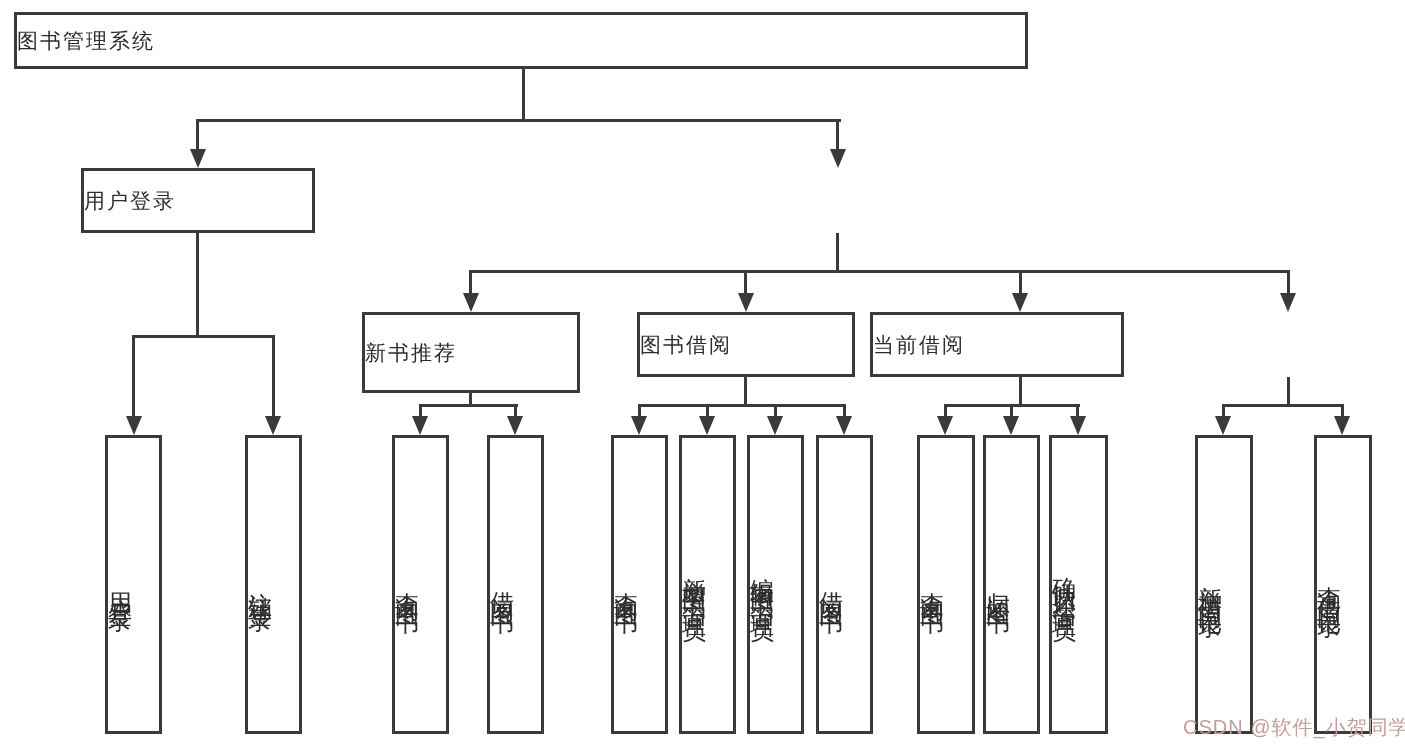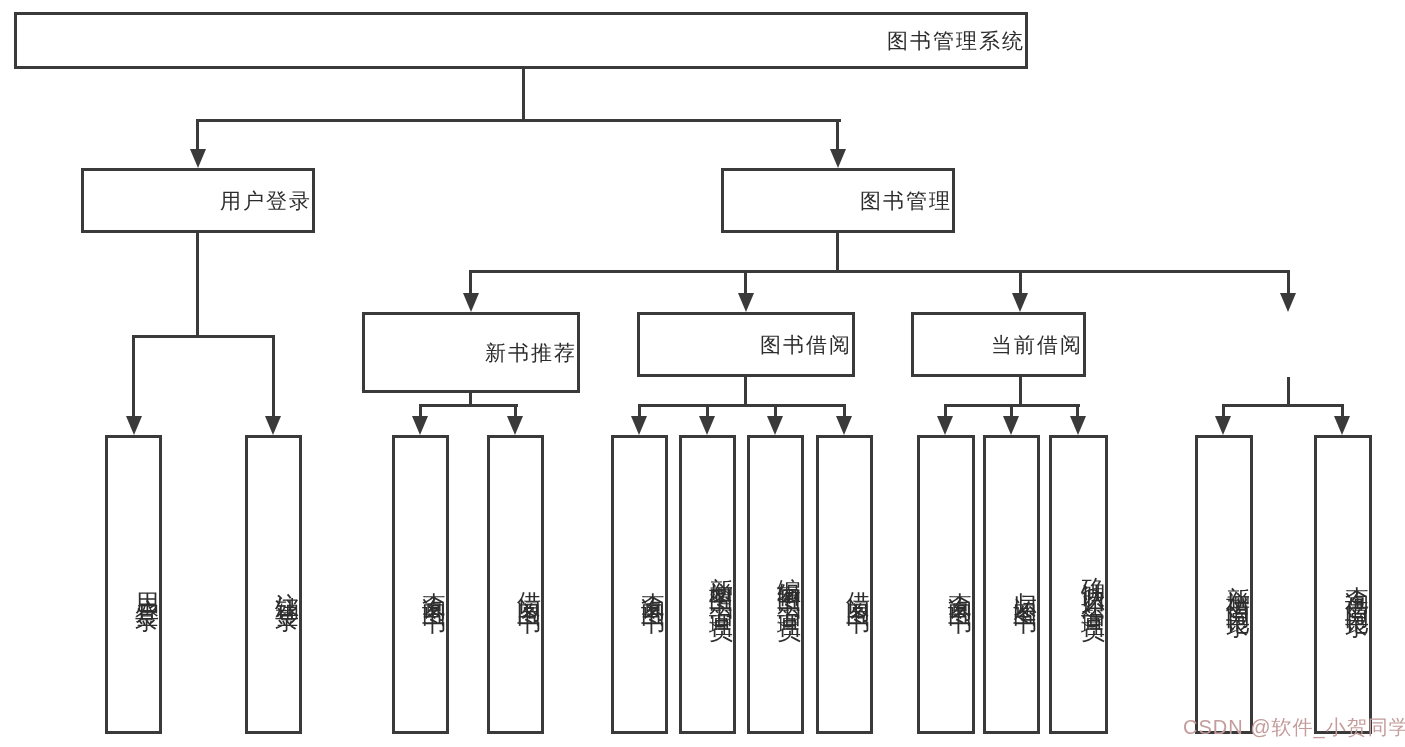--- a/index.html
+++ b/index.html
@@ -1,19 +1,19 @@
 <!DOCTYPE html>
 <html style="--line: #3a3a3a; --text: #2d2d2d; --watermark: #c49c9c; --background: #ffffff;"><head>
 <meta charset="utf-8">
 <style>
   html,body{margin:0;padding:0;background:#fff;}
   .canvas{position:relative;width:1405px;height:747px;background:var(--background,#ffffff);
           font-family:"Liberation Sans",sans-serif;overflow:hidden;}
   .box{position:absolute;box-sizing:border-box;border:3px solid var(--line,#3a3a3a);
-       background:#ffffff;display:flex;align-items:center;justify-content:flex-end;
+       background:#ffffff;display:flex;align-items:center;justify-content:flex-start;
        color:var(--text,#2d2d2d);}
   .box.h span{font-size:21px;letter-spacing:2px;white-space:nowrap;}
   .box.v span{writing-mode:vertical-rl;text-orientation:upright;font-size:24px;
               letter-spacing:6px;line-height:1;white-space:nowrap;}
   .hline{position:absolute;height:3px;background:var(--line,#3a3a3a);}
   .vline{position:absolute;width:3px;background:var(--line,#3a3a3a);}
   .arrow{position:absolute;width:0;height:0;
          border-left:8px solid transparent;border-right:8px solid transparent;
          border-top:19px solid var(--line,#3a3a3a);}
   .watermark{position:absolute;left:1183px;top:714px;font-size:20px;
@@ -83,31 +83,28 @@
   <div class="arrow" style="left:1215px;top:416px"></div>
   <div class="arrow" style="left:1334px;top:416px"></div>
 
   <div class="box h" style="left:14px;top:12px;width:1014px;height:57px">
     <span>图书管理系统</span>
   </div>
 
   <div class="box h" style="left:81px;top:168px;width:234px;height:65px">
     <span>用户登录</span>
   </div>
-  <div class="box h" style="left:721px;top:168px;width:234px;height:65px">
-    <span>图书管理</span>
-  </div>
 
   <div class="box h" style="left:362px;top:312px;width:218px;height:81px">
     <span>新书推荐</span>
   </div>
   <div class="box h" style="left:637px;top:312px;width:218px;height:65px">
     <span>图书借阅</span>
   </div>
-  <div class="box h" style="left:911px;top:312px;width:175px;height:65px">
+  <div class="box h" style="left:870px;top:312px;width:254px;height:65px">
     <span>当前借阅</span>
   </div>
 
   <div class="box v" style="left:105px;top:435px;width:57px;height:299px">
     <span>用户登录</span>
   </div>
   <div class="box v" style="left:245px;top:435px;width:57px;height:299px">
     <span>注销登录</span>
   </div>
 

